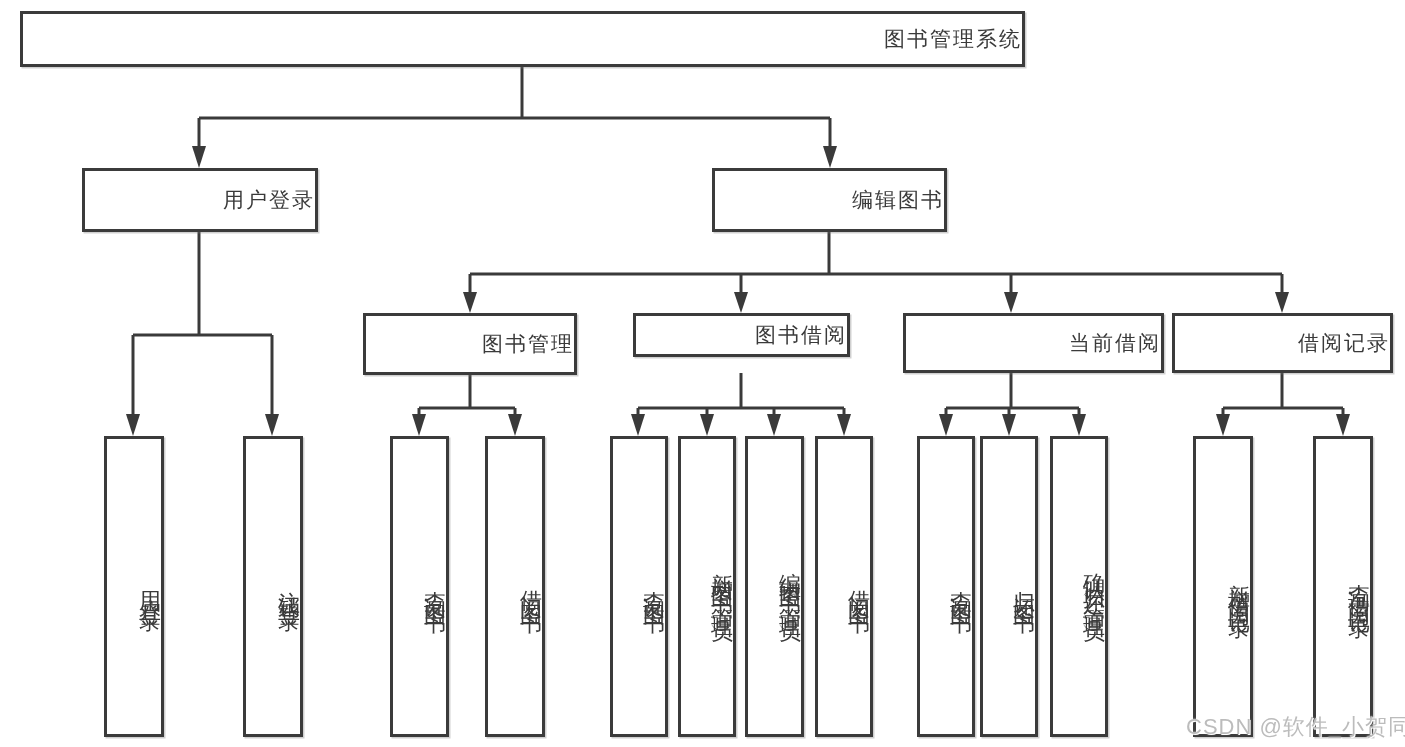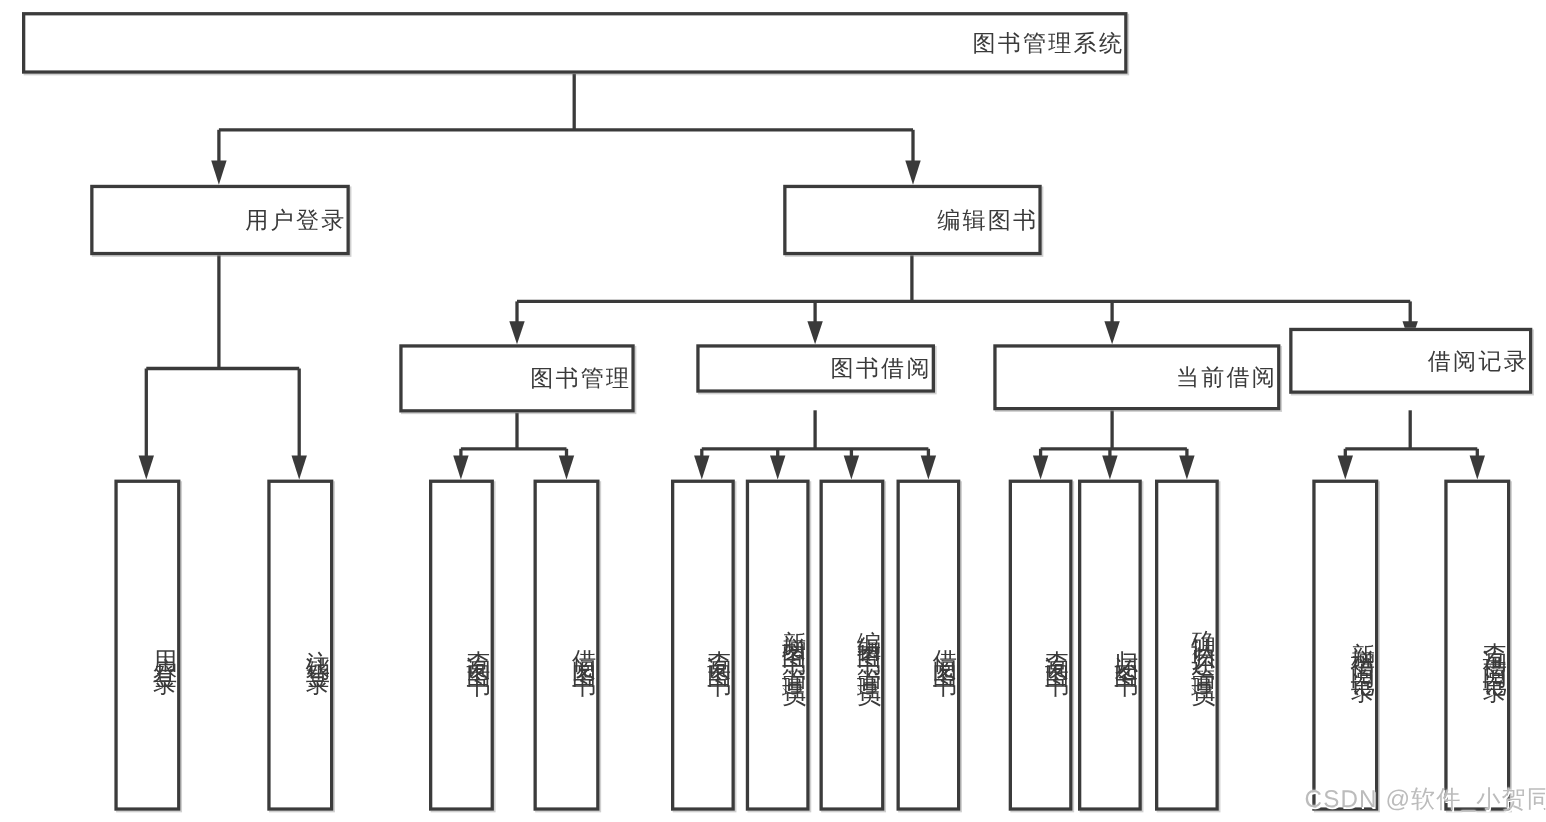--- a/index.html
+++ b/index.html
@@ -126,21 +126,21 @@
 
   <div class="node h" style="left:363px;top:313px;width:214px;height:62px">
     <span>图书管理</span>
   </div>
   <div class="node h" style="left:633px;top:313px;width:217px;height:44px">
     <span>图书借阅</span>
   </div>
   <div class="node h" style="left:903px;top:313px;width:261px;height:60px">
     <span>当前借阅</span>
   </div>
-  <div class="node h" style="left:1172px;top:298px;width:221px;height:60px">
+  <div class="node h" style="left:1172px;top:313px;width:221px;height:60px">
     <span>借阅记录</span>
   </div>
 
   <div class="node v" style="left:104px;top:436px;width:60px;height:301px">
     <span>用户登录</span>
   </div>
   <div class="node v" style="left:243px;top:436px;width:60px;height:301px">
     <span>注销登录</span>
   </div>
 

